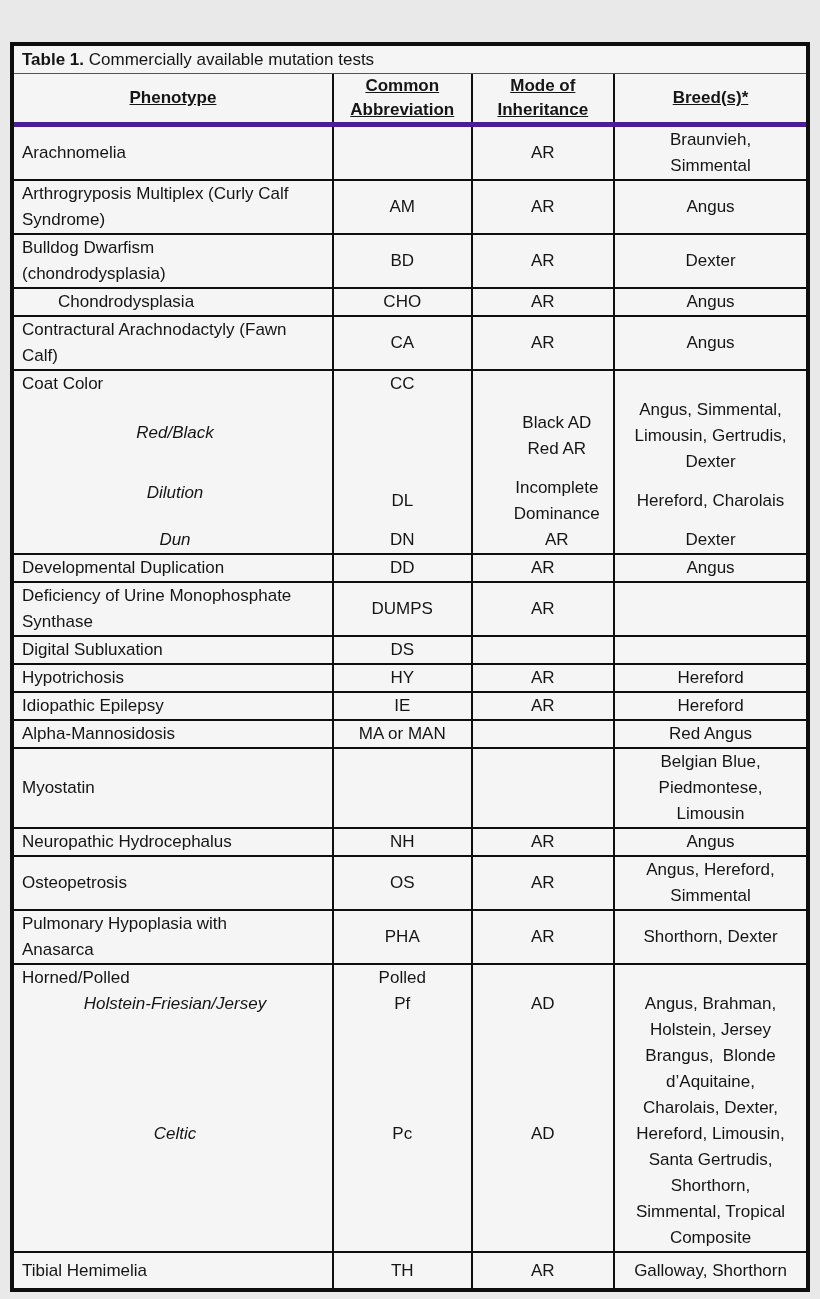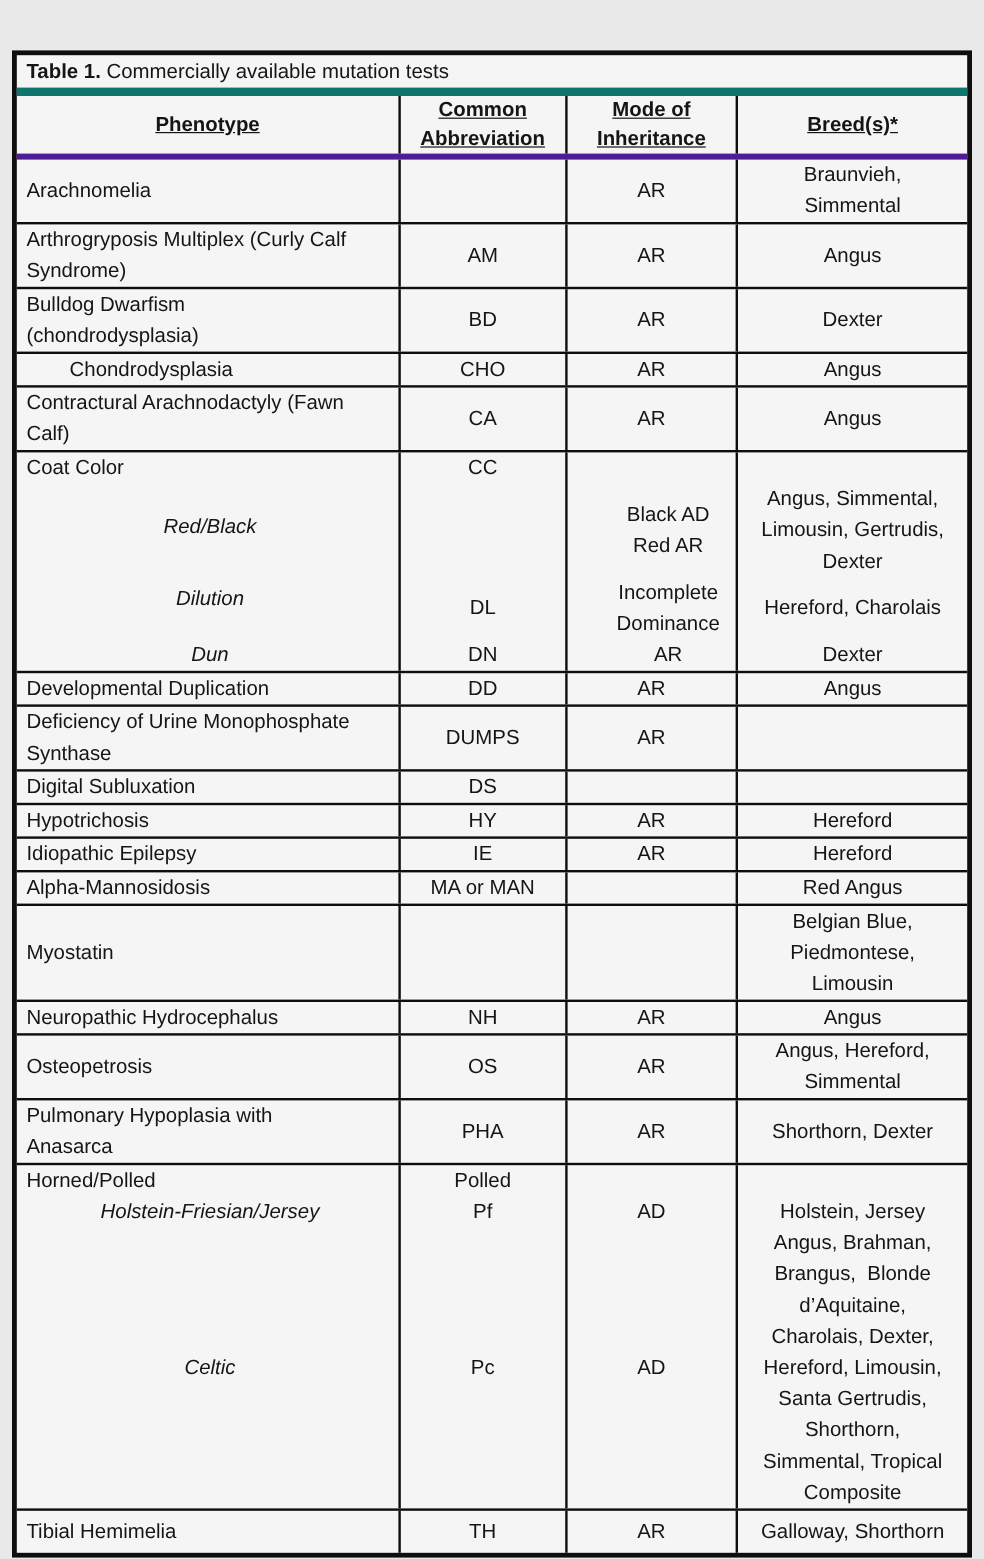--- a/index.html
+++ b/index.html
@@ -14,21 +14,21 @@
   .mtable {
     position: absolute; left: 10px; top: 42px; width: 800px;
     box-sizing: border-box;
     border: 4px solid #0e0e0e;
     background: #f5f5f5;
   }
   .title-row {
     height: 27px;
     display: flex; align-items: center;
     padding-left: 8px;
-    border-bottom: 7px solid #0f766e;
+    border-bottom: 1px solid #0f766e;
     white-space: pre;
   }
   .title-prefix { font-weight: bold; }
   .header-row {
     display: flex;
     height: 48px;
     border-bottom: 5px solid #4c1d95;
   }
   .row {
     display: flex;
@@ -493,22 +493,22 @@
             </div>
             <div class="seg" style="height: 104px;"></div>
             <div class="seg" style="height: 26px;">
               <div class="line">AD</div>
             </div>
             <div class="seg" style="height: 104px;"></div>
           </div>
           <div class="cell" style="width: 24.1%;">
             <div class="seg" style="height: 26px;"></div>
             <div class="seg" style="height: 260px;">
+              <div class="line">Angus, Brahman,</div>
               <div class="line">Holstein, Jersey</div>
-              <div class="line">Angus, Brahman,</div>
               <div class="line">Brangus,  Blonde</div>
               <div class="line">d’Aquitaine,</div>
               <div class="line">Charolais, Dexter,</div>
               <div class="line">Hereford, Limousin,</div>
               <div class="line">Santa Gertrudis,</div>
               <div class="line">Shorthorn,</div>
               <div class="line">Simmental, Tropical</div>
               <div class="line">Composite</div>
             </div>
           </div>

